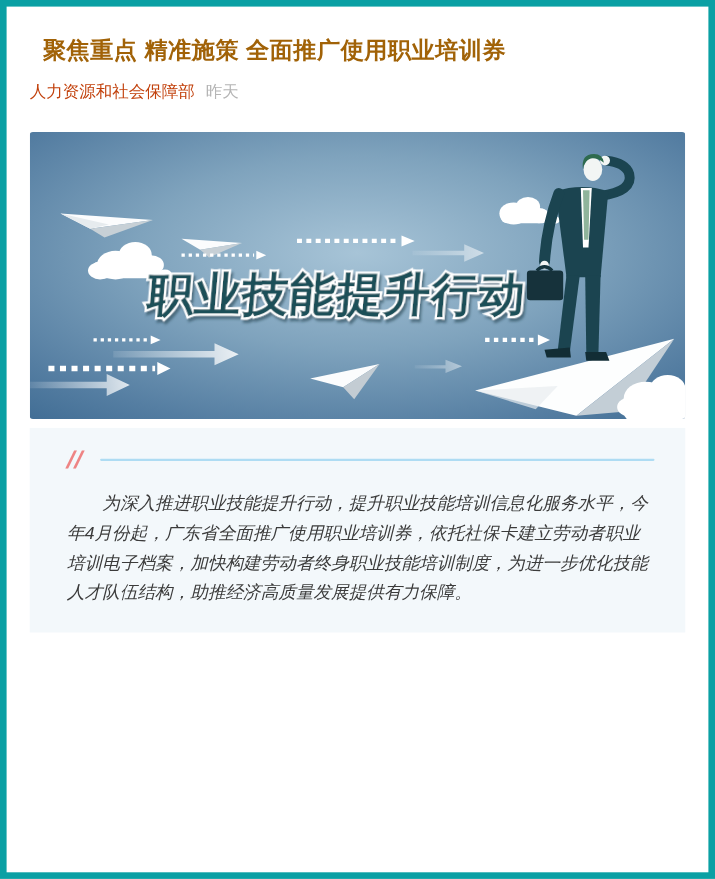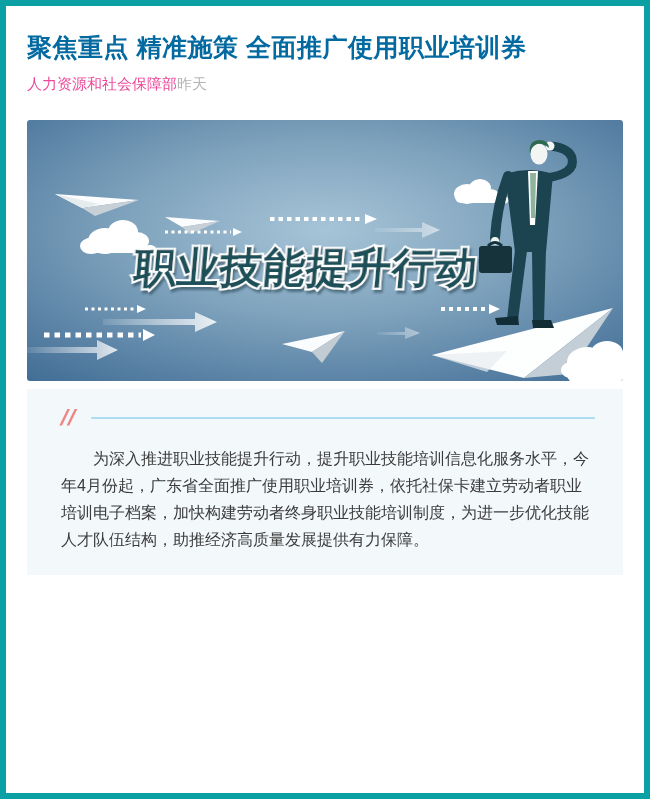--- a/index.html
+++ b/index.html
@@ -3,43 +3,43 @@
 <meta charset="utf-8">
 <style>
   html,body{margin:0;padding:0;background:#ffffff;}
   body{width:650px;font-family:"Liberation Sans","DejaVu Sans",sans-serif;}
   .page{
     box-sizing:border-box;width:650px;height:799px;
     border:6px solid #0aa0a4;background:#ffffff;
     padding:20px 21px 0 21px;overflow:hidden;
   }
   .article-title{
-    margin:6px 0 0 0;font-size:25px;line-height:30px;font-weight:700;color:#0369a1;
+    margin:6px 0 0 12px;font-size:21px;line-height:30px;font-weight:700;color:#a16207;
     letter-spacing:0.5px;
   }
   .meta{margin-top:12px;font-size:15px;line-height:20px;}
-  .meta .source{color:#ec4899;cursor:pointer;}
-  .meta .time{color:#b5b5b5;margin-left:0;}
+  .meta .source{color:#c2410c;cursor:pointer;}
+  .meta .time{color:#b5b5b5;margin-left:10px;}
   .hero{
     margin-top:26px;width:596px;height:261px;border-radius:3px;overflow:hidden;display:block;
   }
   .hero svg{display:block;}
   .quote-section{
     margin-top:8px;background:#f3f8fb;
     padding:18px 26px 22px 34px;
   }
   .quote-head{display:flex;align-items:center;height:22px;}
   .quote-mark{
     color:#ee8484;font-style:italic;font-weight:700;font-size:22px;line-height:22px;
     letter-spacing:1px;transform:skewX(-6deg);
   }
   .quote-line{flex:1;height:2px;background:#aedcf3;margin-left:16px;margin-right:2px;border-radius:1px;}
   .para{
     margin:16px 0 0 0;font-size:16px;line-height:27px;color:#3b3b3b;
-    text-indent:2em;letter-spacing:0;
+    text-indent:2em;letter-spacing:0;font-style:italic;
   }
   .para + .para{margin-top:34px;}
 </style>
 </head>
 <body>
 
 <div class="page">
 
   <h1 class="article-title">聚焦重点 精准施策 全面推广使用职业培训券</h1>
 

